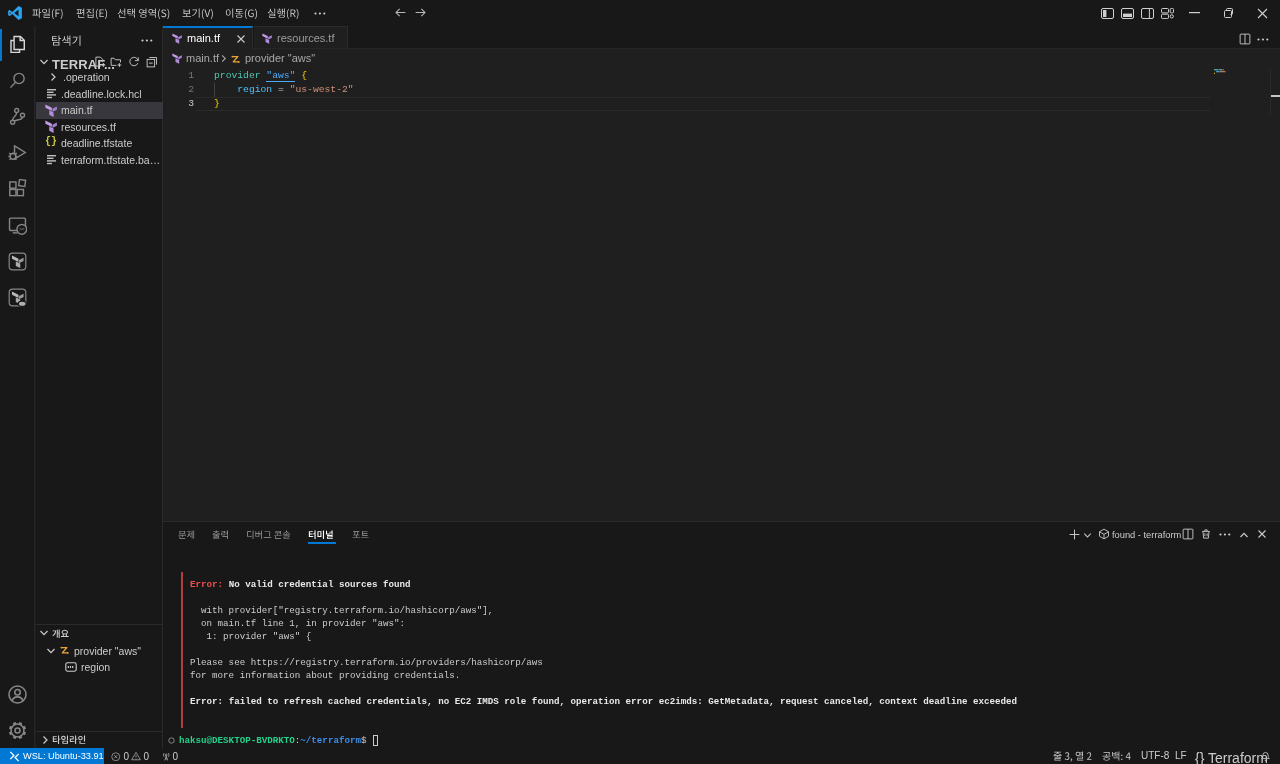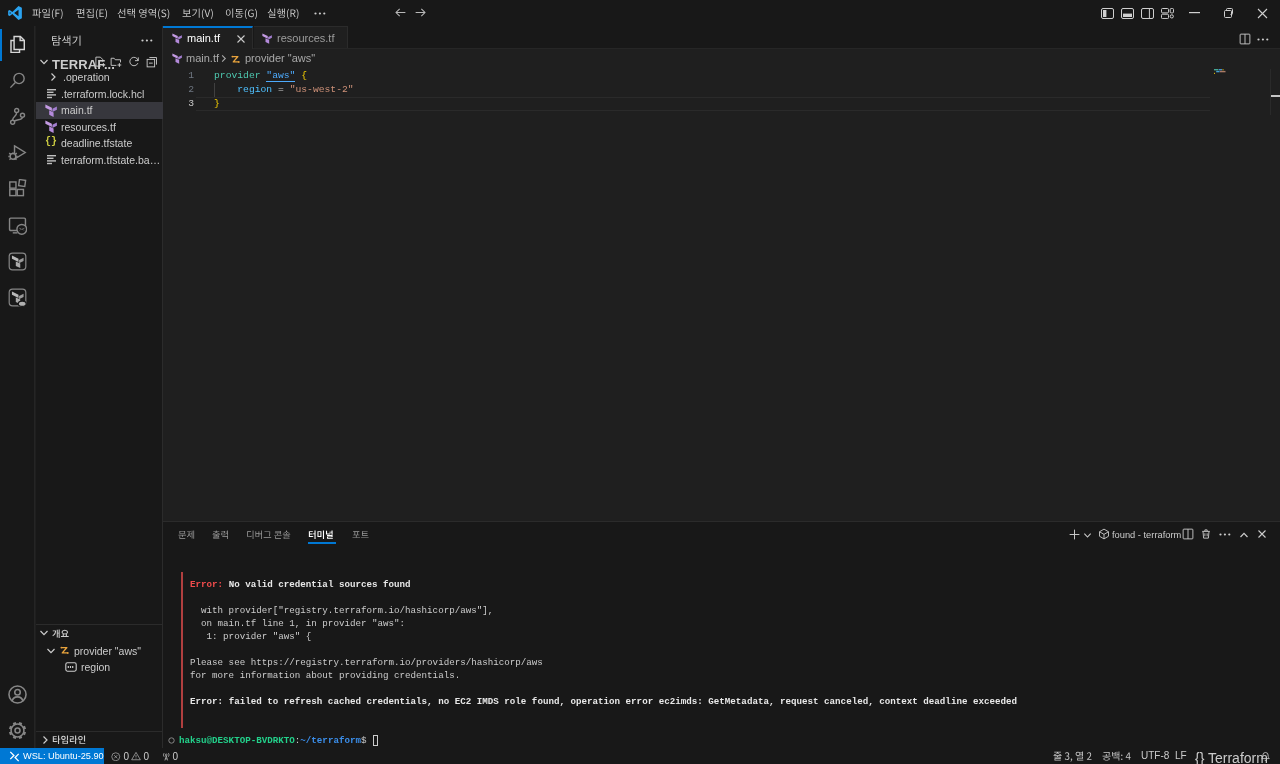--- a/index.html
+++ b/index.html
@@ -167,21 +167,21 @@
     </svg>
 <div class="abs" style="left:63px;top:70.2px;color:#cccccc;font-size:10.5px;line-height:14px;white-space:nowrap">.operation</div>
 <svg class="abs" style="left:46px;top:88.2px" width="11" height="11" viewBox="0 0 11 11">
       <g fill="#bfbfbf">
         <rect x="1" y="1" width="9" height="1.4"></rect>
         <rect x="1" y="3.6" width="6.5" height="1.4"></rect>
         <rect x="1" y="6.2" width="9" height="1.4"></rect>
         <rect x="1" y="8.8" width="5" height="1.4"></rect>
       </g>
     </svg>
-<div class="abs" style="left:61px;top:86.7px;color:#cccccc;font-size:10.5px;line-height:14px;white-space:nowrap">.terraform.lock.hcl</div>
+<div class="abs" style="left:61px;top:86.7px;color:#cccccc;font-size:10.5px;line-height:14px;white-space:nowrap">.deadline.lock.hcl</div>
 <svg class="abs" style="left:45px;top:103.7px" width="12" height="13.0" viewBox="0 0 12 13">
       <path d="M0.4 0.5 6.9 3.7v3.2L0.4 3.7z" fill="#c39ae2"></path>
       <path d="M11.9 2.6v3.2L7.4 8V4.8z" fill="#a47fd1"></path>
       <path d="M4.2 6.3 8.6 8.4v4.5L4.2 10.8z" fill="#b48adb"></path>
     </svg>
 <div class="abs" style="left:61px;top:103.2px;color:#cccccc;font-size:10.5px;line-height:14px;white-space:nowrap">main.tf</div>
 <svg class="abs" style="left:45px;top:120.2px" width="12" height="13.0" viewBox="0 0 12 13">
       <path d="M0.4 0.5 6.9 3.7v3.2L0.4 3.7z" fill="#c39ae2"></path>
       <path d="M11.9 2.6v3.2L7.4 8V4.8z" fill="#a47fd1"></path>
       <path d="M4.2 6.3 8.6 8.4v4.5L4.2 10.8z" fill="#b48adb"></path>
@@ -335,21 +335,21 @@
 <div class="abs mono" style="left:179px;top:578px;font-size:9.2px;line-height:13px;color:#cccccc;white-space:pre">  <b style="color:#f14c4c">Error:</b> <b style="color:#e8e8e8">No valid credential sources found</b><br><br>    with provider["registry.terraform.io/hashicorp/aws"],<br>    on main.tf line 1, in provider "aws":<br>     1: provider "aws" {<br><br>  Please see https://registry.terraform.io/providers/hashicorp/aws<br>  for more information about providing credentials.<br><br>  <b style="color:#e8e8e8">Error: failed to refresh cached credentials, no EC2 IMDS role found, operation error ec2imds: GetMetadata, request canceled, context deadline exceeded</b><br><br><br><span style="color:#23d18b;font-weight:bold">haksu@DESKTOP-BVDRKTO</span>:<span style="color:#3b8eea;font-weight:bold">~/terraform</span>$</div>
 <svg class="abs" style="left:167.5px;top:736.5px" width="7" height="7" viewBox="0 0 7 7" fill="none" stroke="#868686" stroke-width="1">
       <circle cx="3.5" cy="3.5" r="2.7"></circle>
     </svg>
 <div class="abs" style="left:372.5px;top:735px;width:5.5px;height:10.5px;border:1px solid #cccccc"></div>
 <div class="abs" style="left:0;top:748px;width:1280px;height:16px;background:#181818"></div>
 <div class="abs" style="left:0;top:748px;width:104px;height:16px;background:#0078d4"></div>
 <svg class="abs" style="left:9px;top:750.5px" width="11" height="11" viewBox="0 0 11 11" fill="none" stroke="#ffffff" stroke-width="1.3">
       <path d="M1.3 0.9 4.9 4.5 1.3 8.1M9.7 2.9 6.1 6.5l3.6 3.6"></path>
     </svg>
-<div class="abs" style="left:23px;top:751px;color:#ffffff;font-size:9.2px">WSL: Ubuntu-25.90</div>
+<div class="abs" style="left:23px;top:751px;color:#ffffff;font-size:9.2px">WSL: Ubuntu-33.91</div>
 <svg class="abs" style="left:111px;top:751.5px" width="9.5" height="9.5" viewBox="0 0 16 16" fill="none" stroke="#cccccc" stroke-width="1">
       <circle cx="8" cy="8" r="6.7"></circle>
       <path d="M5.3 5.3l5.4 5.4M10.7 5.3l-5.4 5.4"></path>
     </svg>
 <div class="abs" style="left:123.5px;top:750.5px;color:#cccccc;font-size:10px">0</div>
 <svg class="abs" style="left:131px;top:751px" width="10" height="10" viewBox="0 0 16 16" fill="none" stroke="#cccccc" stroke-width="1">
       <path d="M8 2.2 15 14H1z"></path>
       <path d="M8 6.5v3.8M8 12v1"></path>
     </svg>
 <div class="abs" style="left:143.5px;top:750.5px;color:#cccccc;font-size:10px">0</div>

